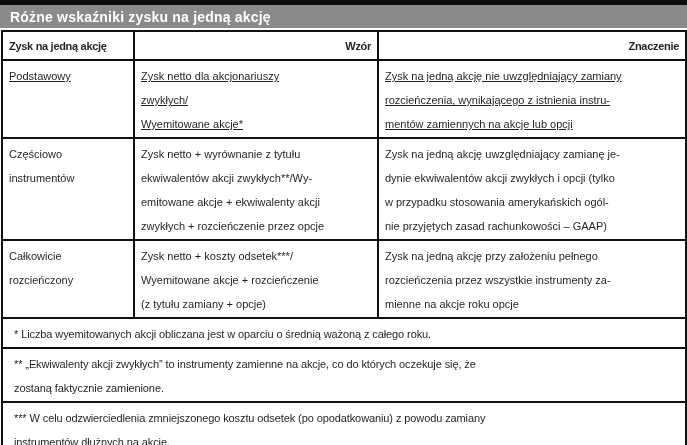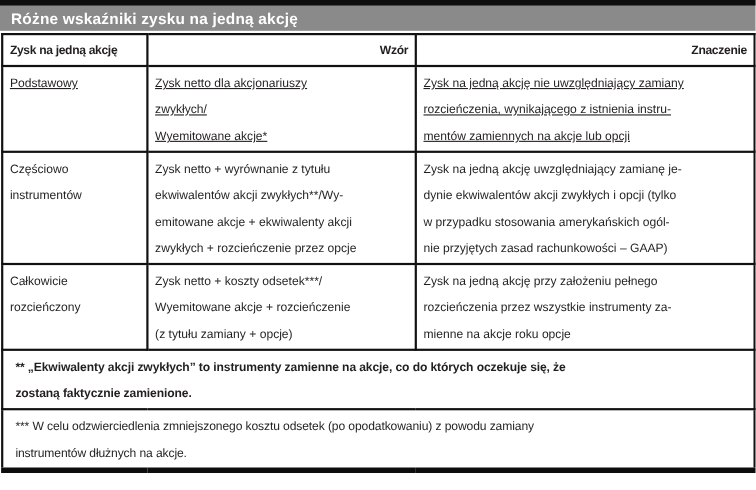--- a/index.html
+++ b/index.html
@@ -60,21 +60,21 @@
   .eps th.left { text-align:left; }
   .eps th.center { text-align:right; }
   .row-basic td { height:75px;text-decoration:underline; }
   .row-partial td { height:99px; }
   .row-full td { height:71px; }
   .fnote td {
     padding-left:11px;
     letter-spacing:-0.1px;
   }
   .fnote-1 td { height:30px; }
-  .fnote-2 td { height:51px;font-weight:bold; }
+  .fnote-2 td { height:51px; }
   .fnote-3 td { height:51px; }
 </style>
 </head>
 <body>
 
 <div class="page">
 
   <div class="banner">
     <span class="banner-title">Różne wskaźniki zysku na jedną akcję</span>
   </div>
@@ -120,20 +120,23 @@
       <td>Całkowicie
 rozcieńczony</td>
       <td>Zysk netto + koszty odsetek***/
 Wyemitowane akcje + rozcieńczenie
 (z tytułu zamiany + opcje)</td>
       <td>Zysk na jedną akcję przy założeniu pełnego
 rozcieńczenia przez wszystkie instrumenty za-
 mienne na akcje roku opcje</td>
     </tr>
 
+    <tr class="fnote fnote-1">
+      <td colspan="3">* Liczba wyemitowanych akcji obliczana jest w oparciu o średnią ważoną z całego roku.</td>
+    </tr>
     <tr class="fnote fnote-2">
       <td colspan="3">** „Ekwiwalenty akcji zwykłych” to instrumenty zamienne na akcje, co do których oczekuje się, że
 zostaną faktycznie zamienione.</td>
     </tr>
     <tr class="fnote fnote-3">
       <td colspan="3">*** W celu odzwierciedlenia zmniejszonego kosztu odsetek (po opodatkowaniu) z powodu zamiany
 instrumentów dłużnych na akcje.</td>
     </tr>
   </tbody>
     </table>

